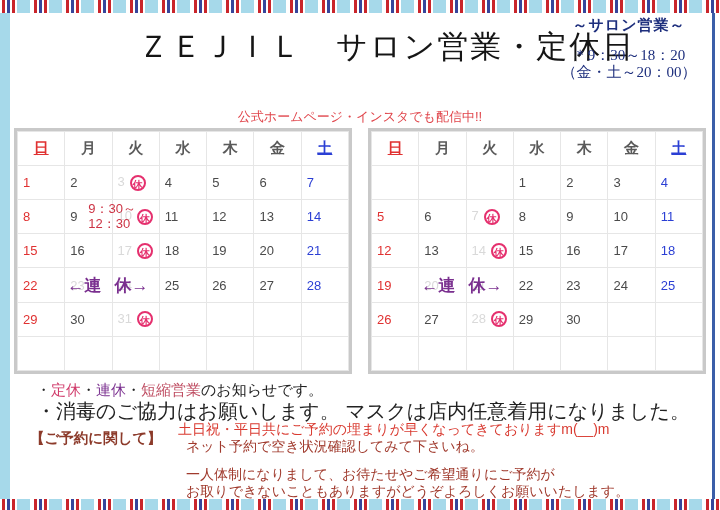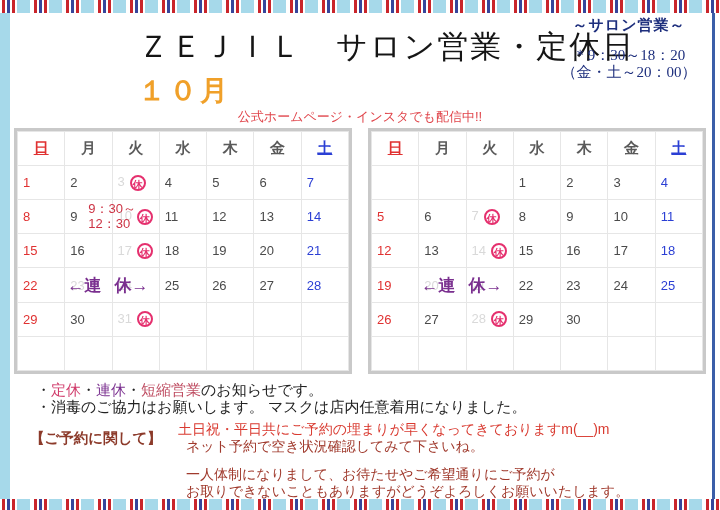--- a/index.html
+++ b/index.html
@@ -74,21 +74,21 @@
     color:#7a2f8f; font-weight:bold; font-size:17px; white-space:nowrap; z-index:2;
   }
   .time-note {
     position:absolute; left:23px; top:50%; transform:translateY(-50%);
     color:#cc3344; font-size:13px; line-height:1.15; white-space:nowrap; z-index:2;
   }
 
   
   .foot-line { position:absolute; white-space:nowrap; }
   #notice-line1 { left:36px; top:381px; font-size:15px; color:#222; }
-  #notice-line2 { left:36px; top:398px; font-size:15px; color:#222; }
+  #notice-line2 { left:36px; top:398px; font-size:20px; color:#222; }
   .c-black { color:#222; }
   .c-crimson { color:#d03a6a; }
   .c-purple { color:#7a2f8f;text-align:right; }
   .c-rose { color:#bf4d62; }
   #res-label { left:30px; top:420px; font-size:14.5px; color:#8c3a2a; font-weight:bold;margin-top:9px; }
   #res-red { left:178px; top:421px; font-size:14px; color:#d93a30; }
   #res-line2 { left:186px; top:438px; font-size:14px; color:#a03a2d; }
   #solo-line1 { left:186px; top:466px; font-size:14px; color:#a03a2d; }
   #solo-line2 { left:186px; top:483px; font-size:14px; color:#a03a2d; }
 </style>
@@ -102,21 +102,20 @@
   <div class="side-right"></div>
 
   <div class="title">ＺＥＪＩＬ　サロン営業・定休日</div>
 
   <div class="hours">
     <div class="hours-heading">～サロン営業～</div>
     <div class="hours-line">＊9：30～18：20</div>
     <div class="hours-line">（金・土～20：00）</div>
   </div>
 
-  <div class="month-label" id="month-left">１０月</div>
 
   <div class="promo">公式ホームページ・インスタでも配信中!!</div>
 
   <div class="cal" id="cal-oct">
       <table>
         <thead>
           <tr>
             <th class="sun">日</th>
             <th class="">月</th>
             <th class="">火</th>

